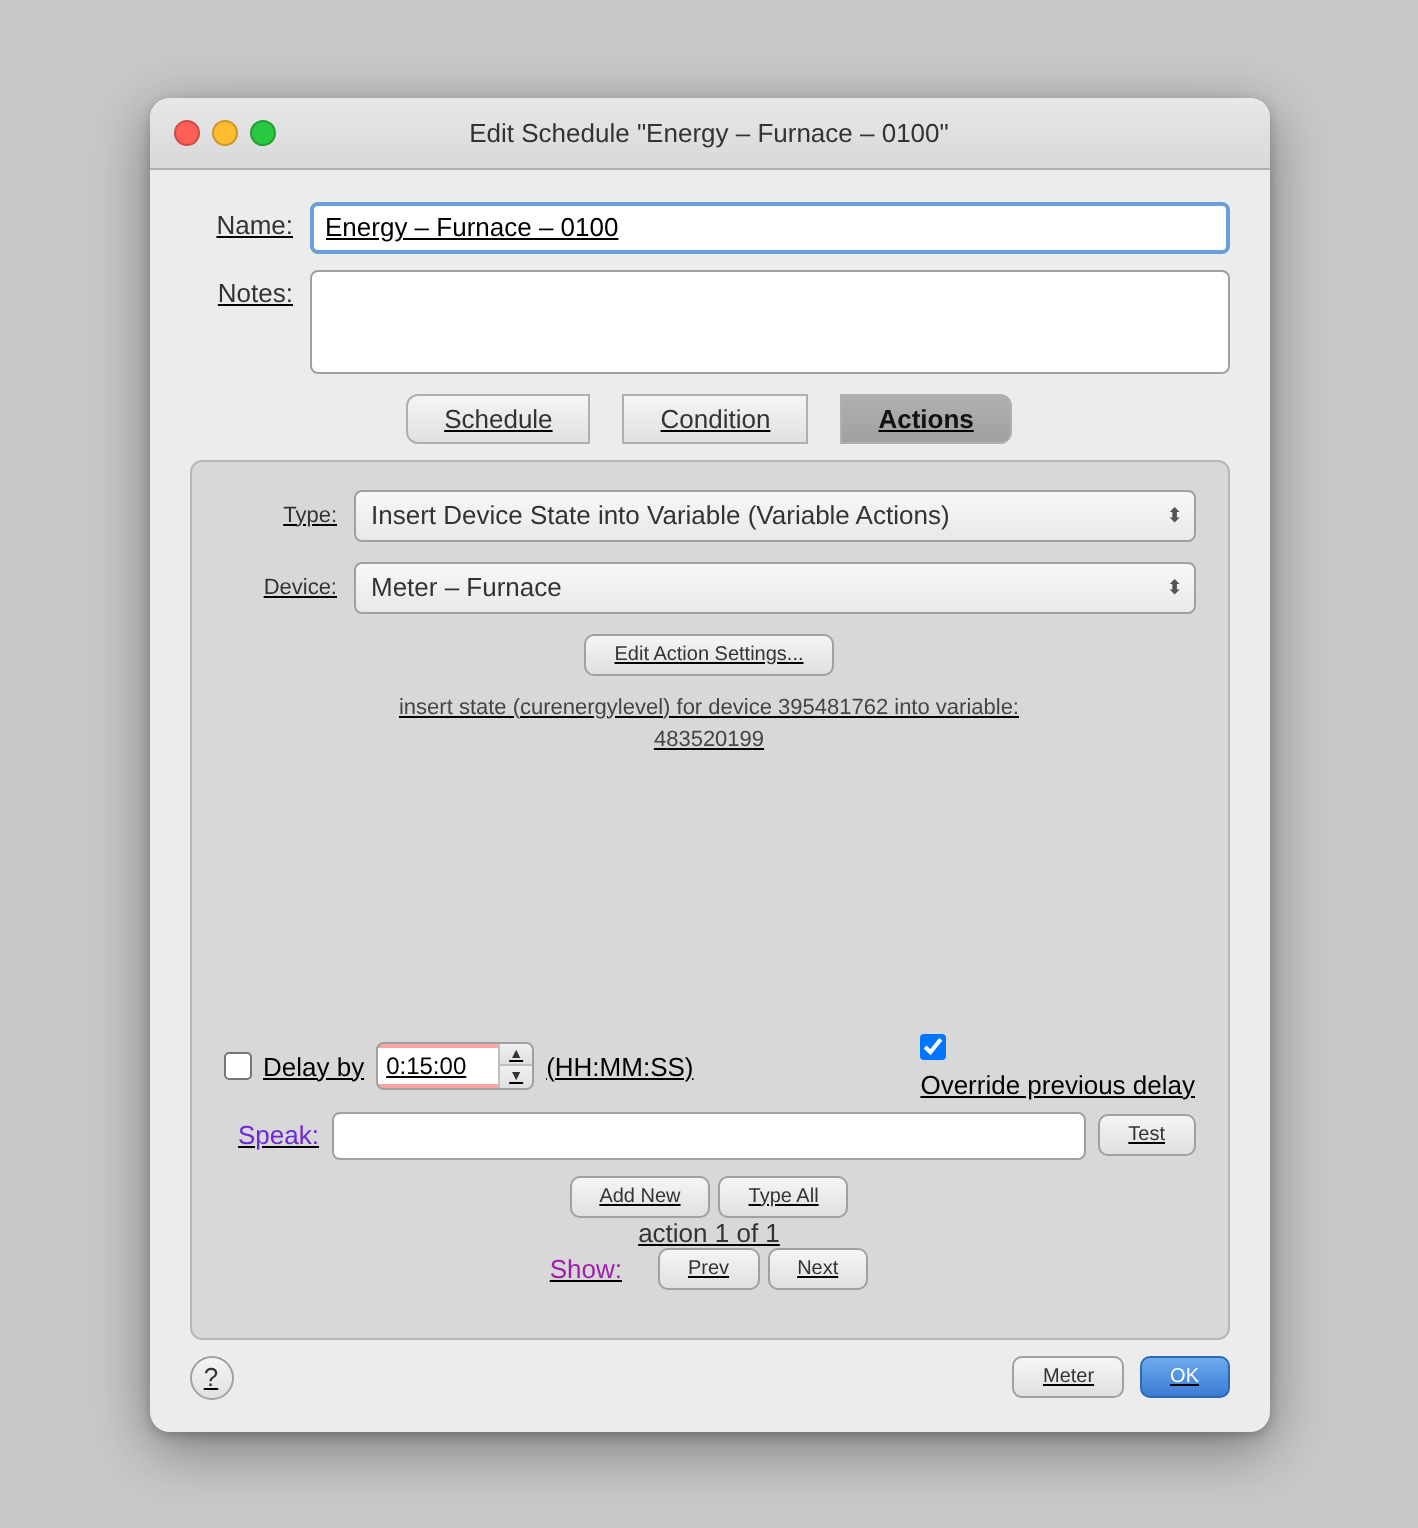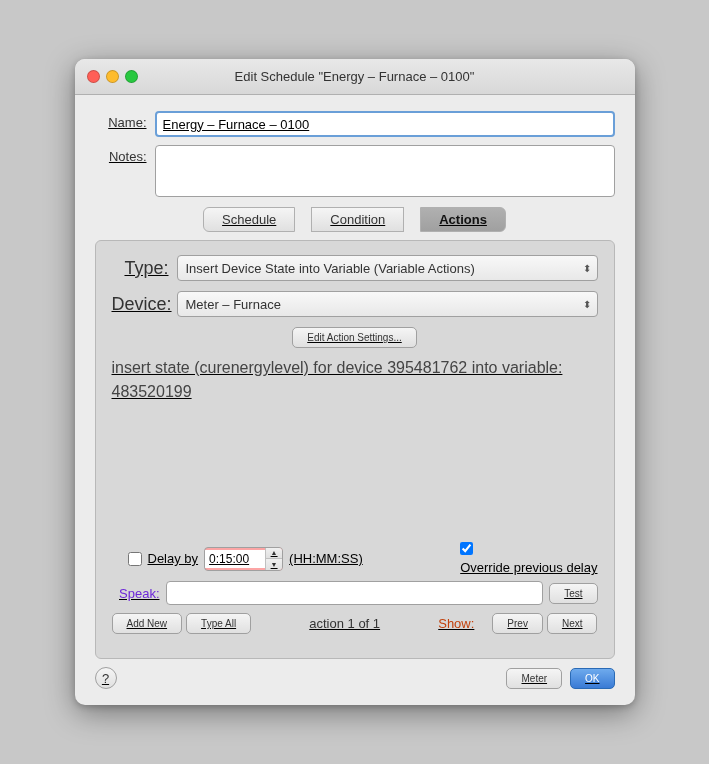--- a/index.html
+++ b/index.html
@@ -122,21 +122,21 @@
     .panel-row {
       display: flex;
       align-items: center;
       margin-bottom: 10px;
     }
     .panel-label {
       width: 65px;
       text-align: right;
       padding-right: 8px;
       color: #333;
-      font-size: 18px;
+      font-size: 11px;
     }
     .select-wrap {
       flex: 1;
       position: relative;
     }
     .panel-select {
       width: 100%;
       height: 26px;
       border: 1px solid #a0a0a0;
       border-radius: 4px;
@@ -171,37 +171,37 @@
       border-color: #2a6ab5;
       color: white;
       font-weight: 500;
     }
     .edit-action-btn {
       display: flex;
       justify-content: center;
       margin: 4px 0 8px 0;
     }
     .action-description {
-      font-size: 16px;
+      text-align: center;
+      font-size: 11px;
       color: #444;
       margin: 6px 0 10px 0;
       line-height: 1.5;
     }
     .spacer-area {
       height: 120px;
     }
     .bottom-controls {
       padding: 8px 0 4px 0;
     }
     .delay-row {
       display: flex;
       align-items: center;
       gap: 6px;
       margin-bottom: 6px;
-      margin-left: 16px;
     }
     .delay-checkbox {
       width: 14px;
       height: 14px;
     }
     .delay-time-wrap {
       display: flex;
       align-items: center;
       border: 1px solid #a0a0a0;
       border-radius: 4px;
@@ -257,32 +257,33 @@
       border-radius: 4px;
       padding: 2px 6px;
       font-size: 13px;
       background: white;
     }
     .actions-nav-row {
       display: flex;
       align-items: center;
       justify-content: space-between;
       margin-bottom: 10px;
+      flex-direction: column;
     }
     .nav-btns {
       display: flex;
       gap: 4px;
     }
     .action-count {
       font-size: 13px;
       color: #333;
     }
     .show-label {
       font-size: 13px;
-      color: #c2410c;
+      color: #a21caf;
       margin-right: 14px;
     }
     .footer-row {
       display: flex;
       justify-content: space-between;
       align-items: center;
       padding: 8px 0 4px 0;
     }
     .help-btn {
       width: 22px;

